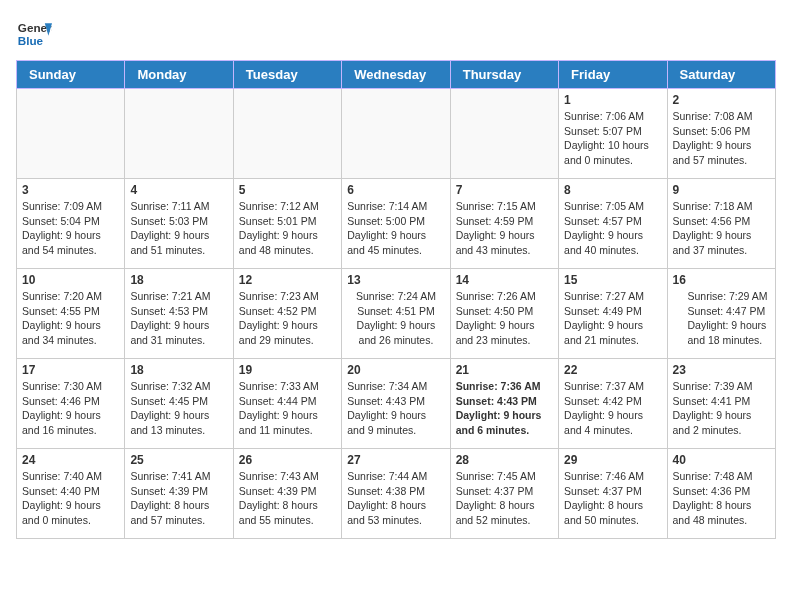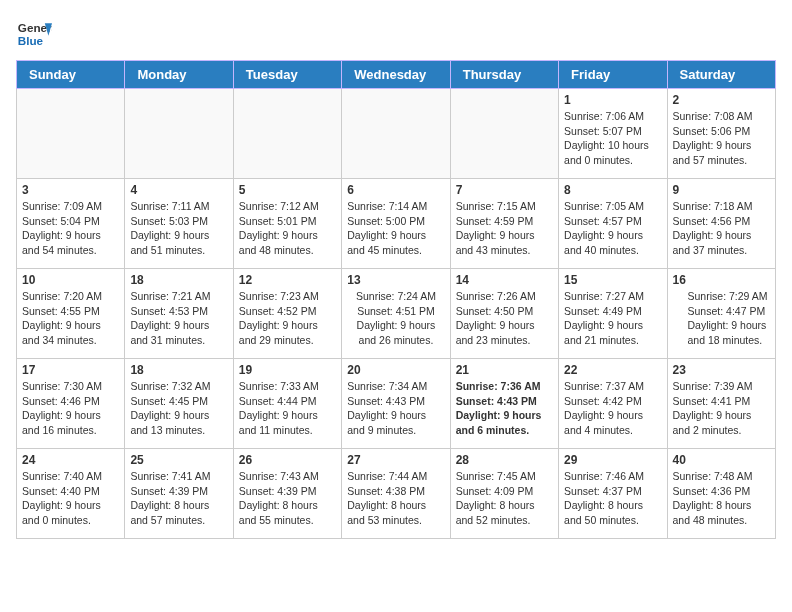--- a/index.html
+++ b/index.html
@@ -278,21 +278,21 @@
         </td>
         <td>
           <span class="day-number">27</span>
           <div class="day-info" style="white-space: pre-line;">Sunrise: 7:44 AM
 Sunset: 4:38 PM
 Daylight: 8 hours and 53 minutes.</div>
         </td>
         <td>
           <span class="day-number">28</span>
           <div class="day-info" style="white-space: pre-line;">Sunrise: 7:45 AM
-Sunset: 4:09 PM
+Sunset: 4:37 PM
 Daylight: 8 hours and 52 minutes.</div>
         </td>
         <td>
           <span class="day-number">29</span>
           <div class="day-info" style="white-space: pre-line;">Sunrise: 7:46 AM
 Sunset: 4:37 PM
 Daylight: 8 hours and 50 minutes.</div>
         </td>
         <td>
           <span class="day-number">40</span>

